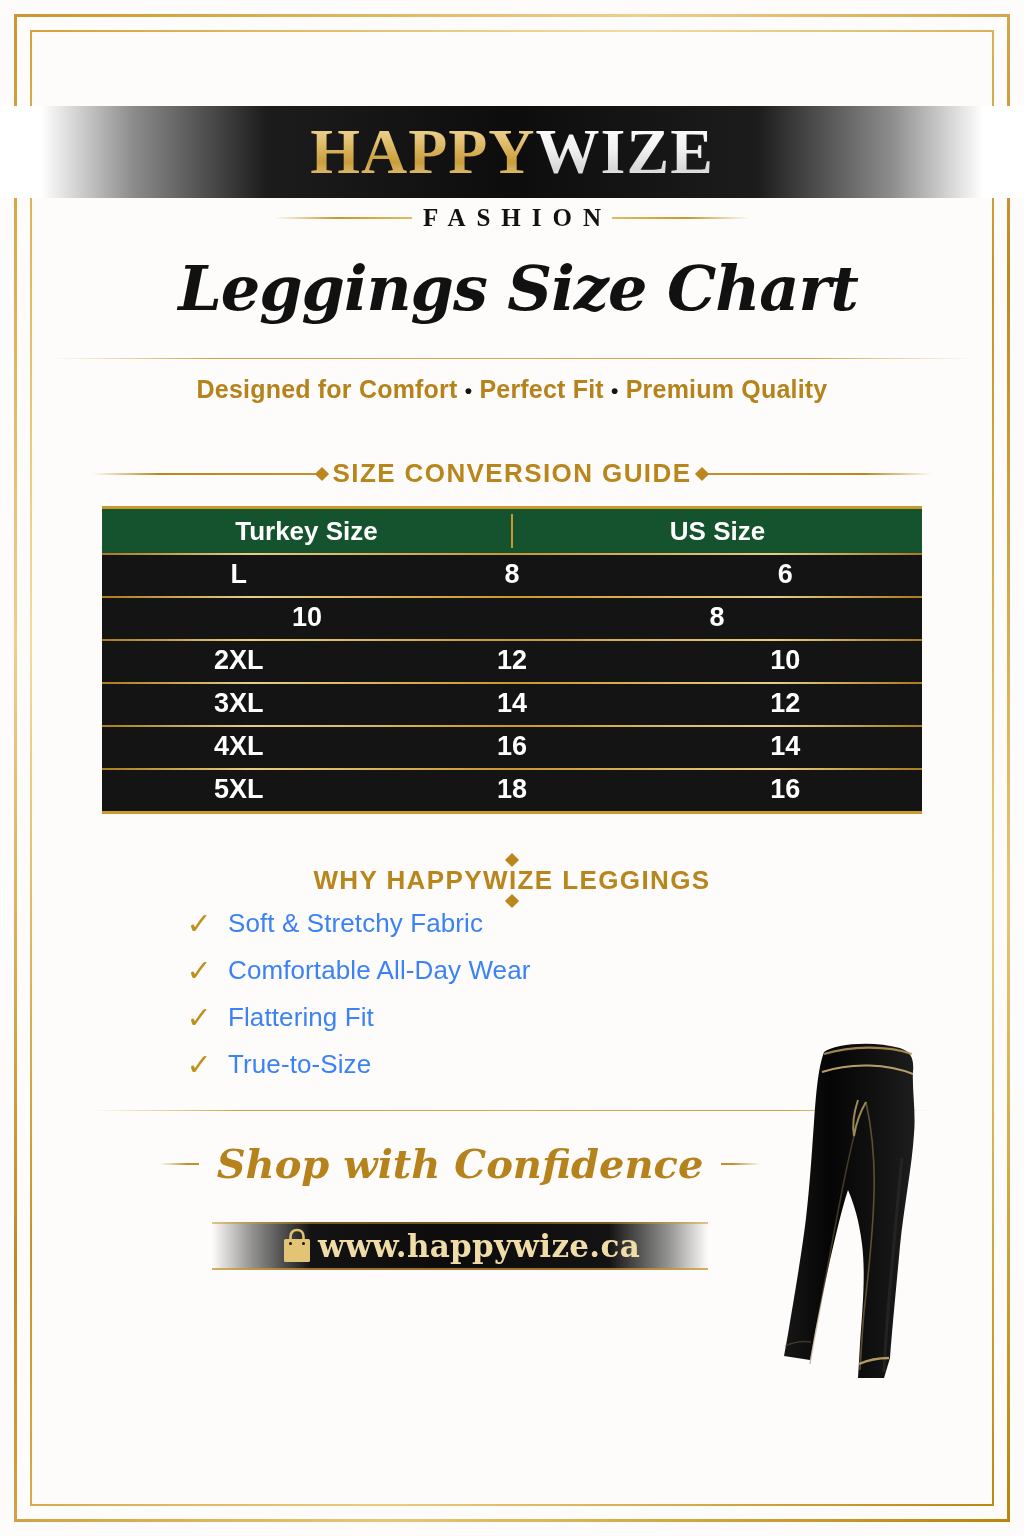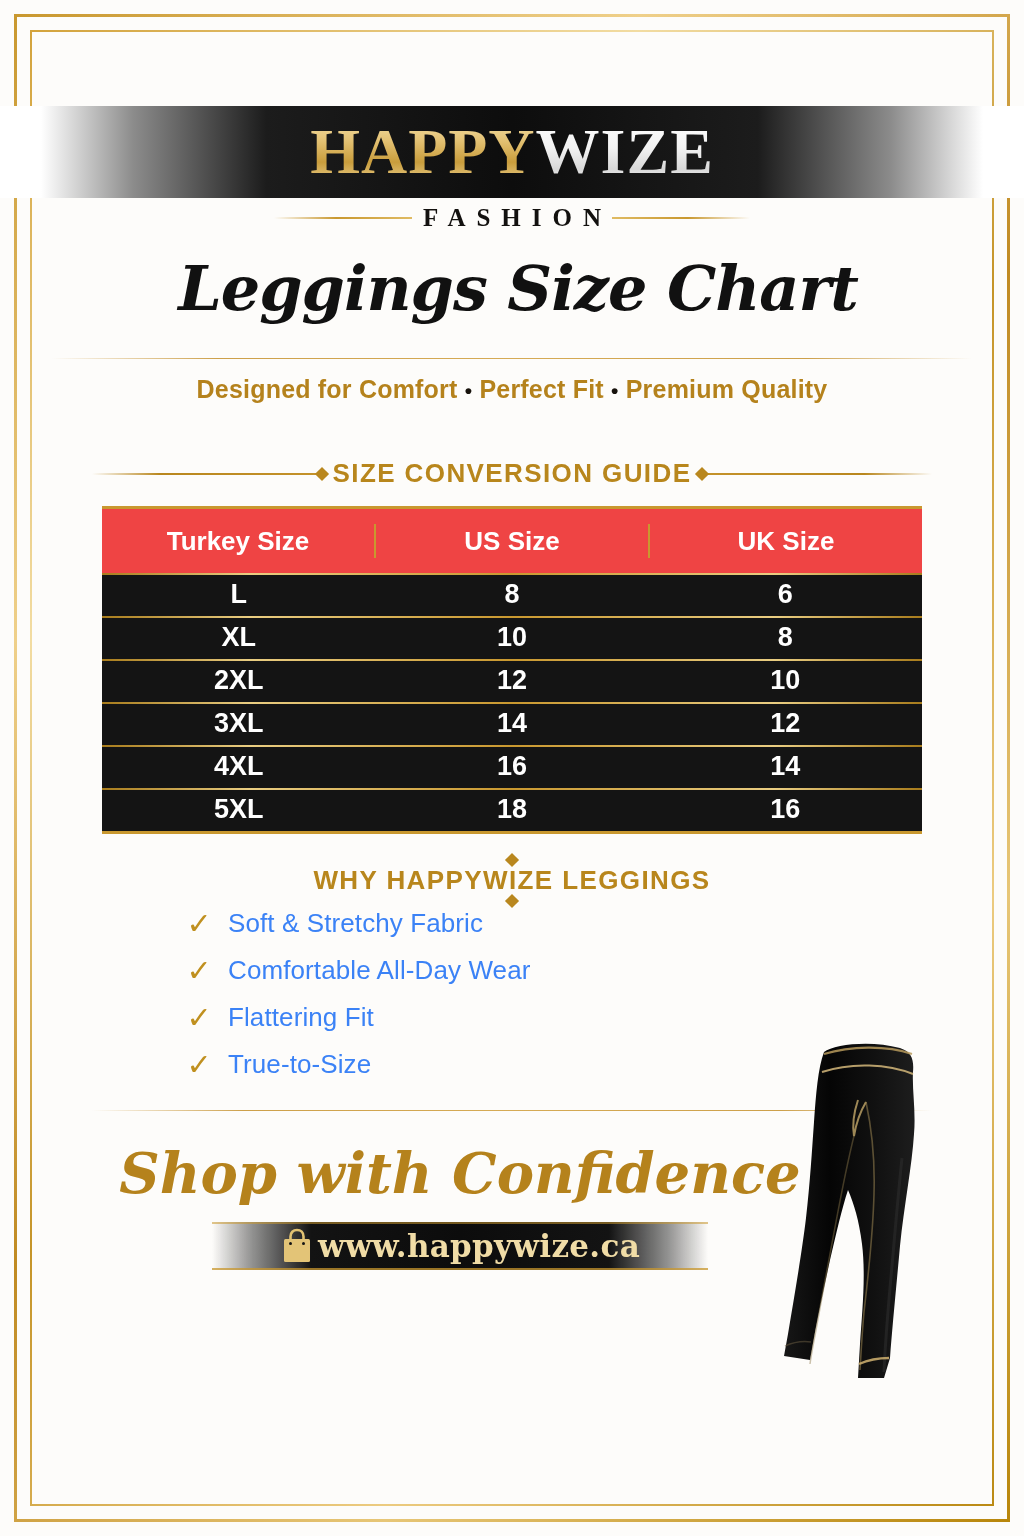--- a/index.html
+++ b/index.html
@@ -127,21 +127,21 @@
   #sec-why  { top:855px;flex-direction:column; }
 
   
   .table {
     position:absolute; left:102px; top:506px; width:820px;
     background:#141414;
     border-top:3px solid #c9982f;
     border-bottom:3px solid #c9982f;
   }
   .trow { display:flex; position:relative; height:43px; align-items:center; }
-  .trow.head { height:64px; background:#ef4444; }
+  .trow.head { height:44px; background:#14532d; }
   .trow + .trow::before {
     content:""; position:absolute; left:0; right:0; top:0; height:2px;
     background:linear-gradient(to right,#a87c1c 0%,#e9cd82 18%,#c9982f 50%,#e9cd82 82%,#a87c1c 100%);
   }
   .tcell {
     flex:1; text-align:center; color:#ffffff;
     font-size:27px; font-weight:bold;
     font-family:"Liberation Sans", sans-serif;
   }
   .trow.head .tcell { font-size:26px; font-weight:bold; }
@@ -158,21 +158,21 @@
   .shop-row {
     position:absolute; left:160px; top:1140px; width:600px;
     display:flex; align-items:center; justify-content:center; gap:18px;
   }
   .shop-line { flex:1; height:2px;
     background:linear-gradient(to right,rgba(196,146,42,0) 0%,#c4922a 70%,#c4922a 100%); }
   .shop-line.right {
     background:linear-gradient(to left,rgba(196,146,42,0) 0%,#c4922a 70%,#c4922a 100%); }
   .shop-text {
     font-family:"DejaVu Serif", serif; font-style:italic; font-weight:bold;
-    font-size:56px; color:#b5821c; white-space:nowrap;
+    font-size:40px; color:#b5821c; white-space:nowrap;
   }
 
   .urlbar {
     position:absolute; left:212px; top:1222px; width:496px; height:48px;
     display:flex; align-items:center; justify-content:center; gap:4px;
     background:linear-gradient(to right,
       rgba(255,255,255,0) 0%,
       rgba(60,60,60,.55) 8%,
       #131313 20%,
       #0c0c0c 50%,
@@ -226,29 +226,27 @@
     <div class="sh-diamond"></div>
     <div class="sh-text">SIZE CONVERSION GUIDE</div>
     <div class="sh-diamond"></div>
     <div class="sh-line right"></div>
   </div>
 
   <div class="table" id="size-table">
       <div class="trow head">
         <div class="tcell">Turkey Size</div>
         <div class="tcell">US Size</div>
-        <div class="tcell">UK Size</div>
       </div>
       <div class="trow">
         <div class="tcell">L</div>
         <div class="tcell">8</div>
         <div class="tcell">6</div>
       </div>
       <div class="trow">
-        <div class="tcell">XL</div>
         <div class="tcell">10</div>
         <div class="tcell">8</div>
       </div>
       <div class="trow">
         <div class="tcell">2XL</div>
         <div class="tcell">12</div>
         <div class="tcell">10</div>
       </div>
       <div class="trow">
         <div class="tcell">3XL</div>

